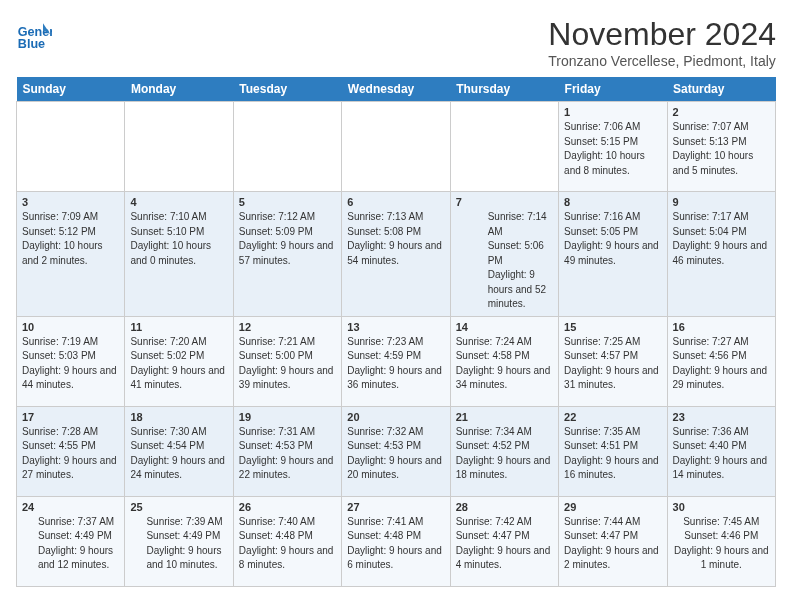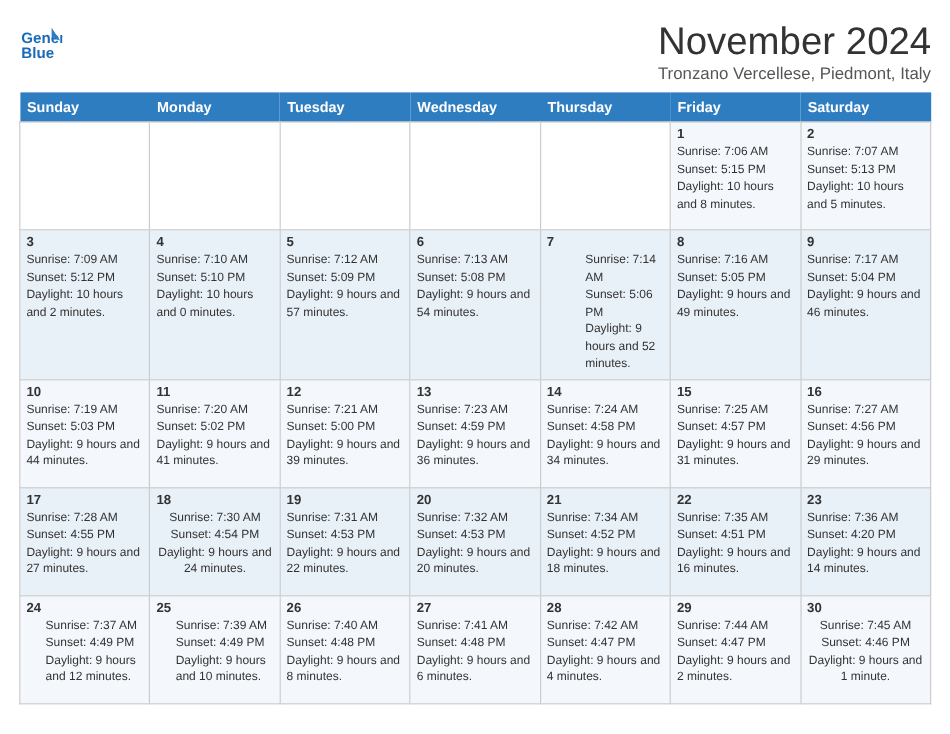--- a/index.html
+++ b/index.html
@@ -213,21 +213,21 @@
       </tr>
       <tr>
         <td>
           <span class="day-num">17</span>
           <div class="day-info" style="white-space: pre-line;">Sunrise: 7:28 AM
 Sunset: 4:55 PM
 Daylight: 9 hours and 27 minutes.</div>
         </td>
         <td>
           <span class="day-num">18</span>
-          <div class="day-info" style="white-space: pre-line; text-align: center;">Sunrise: 7:30 AM
+          <div class="day-info" style="white-space: pre-line;">Sunrise: 7:30 AM
 Sunset: 4:54 PM
 Daylight: 9 hours and 24 minutes.</div>
         </td>
         <td>
           <span class="day-num">19</span>
           <div class="day-info" style="white-space: pre-line;">Sunrise: 7:31 AM
 Sunset: 4:53 PM
 Daylight: 9 hours and 22 minutes.</div>
         </td>
         <td>
@@ -244,21 +244,21 @@
         </td>
         <td>
           <span class="day-num">22</span>
           <div class="day-info" style="white-space: pre-line;">Sunrise: 7:35 AM
 Sunset: 4:51 PM
 Daylight: 9 hours and 16 minutes.</div>
         </td>
         <td>
           <span class="day-num">23</span>
           <div class="day-info" style="white-space: pre-line;">Sunrise: 7:36 AM
-Sunset: 4:20 PM
+Sunset: 4:40 PM
 Daylight: 9 hours and 14 minutes.</div>
         </td>
       </tr>
       <tr>
         <td>
           <span class="day-num">24</span>
           <div class="day-info" style="white-space: pre-line; margin-left: 16px;">Sunrise: 7:37 AM
 Sunset: 4:49 PM
 Daylight: 9 hours and 12 minutes.</div>
         </td>

